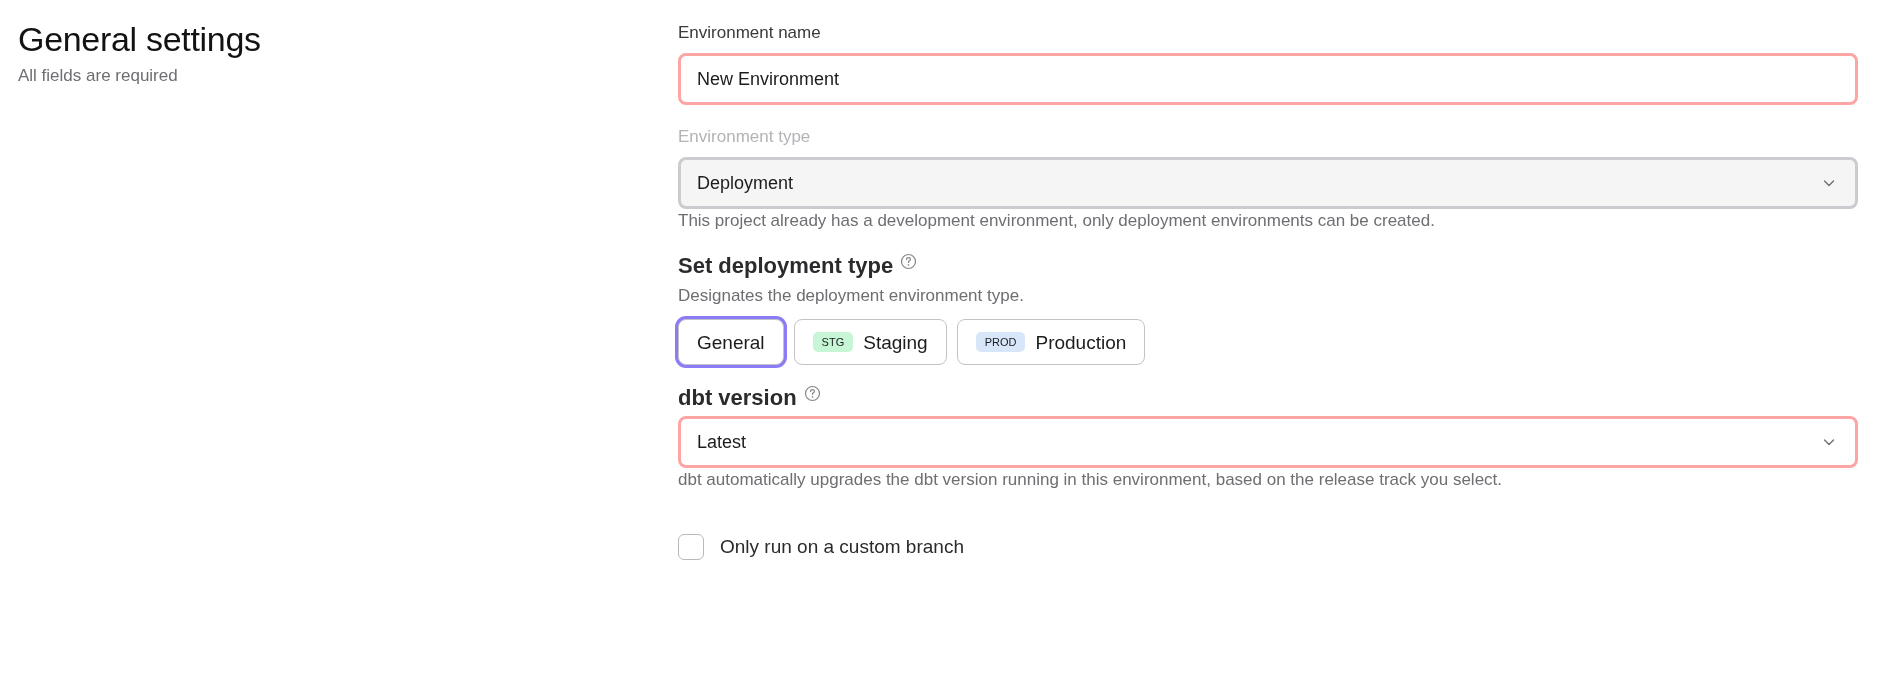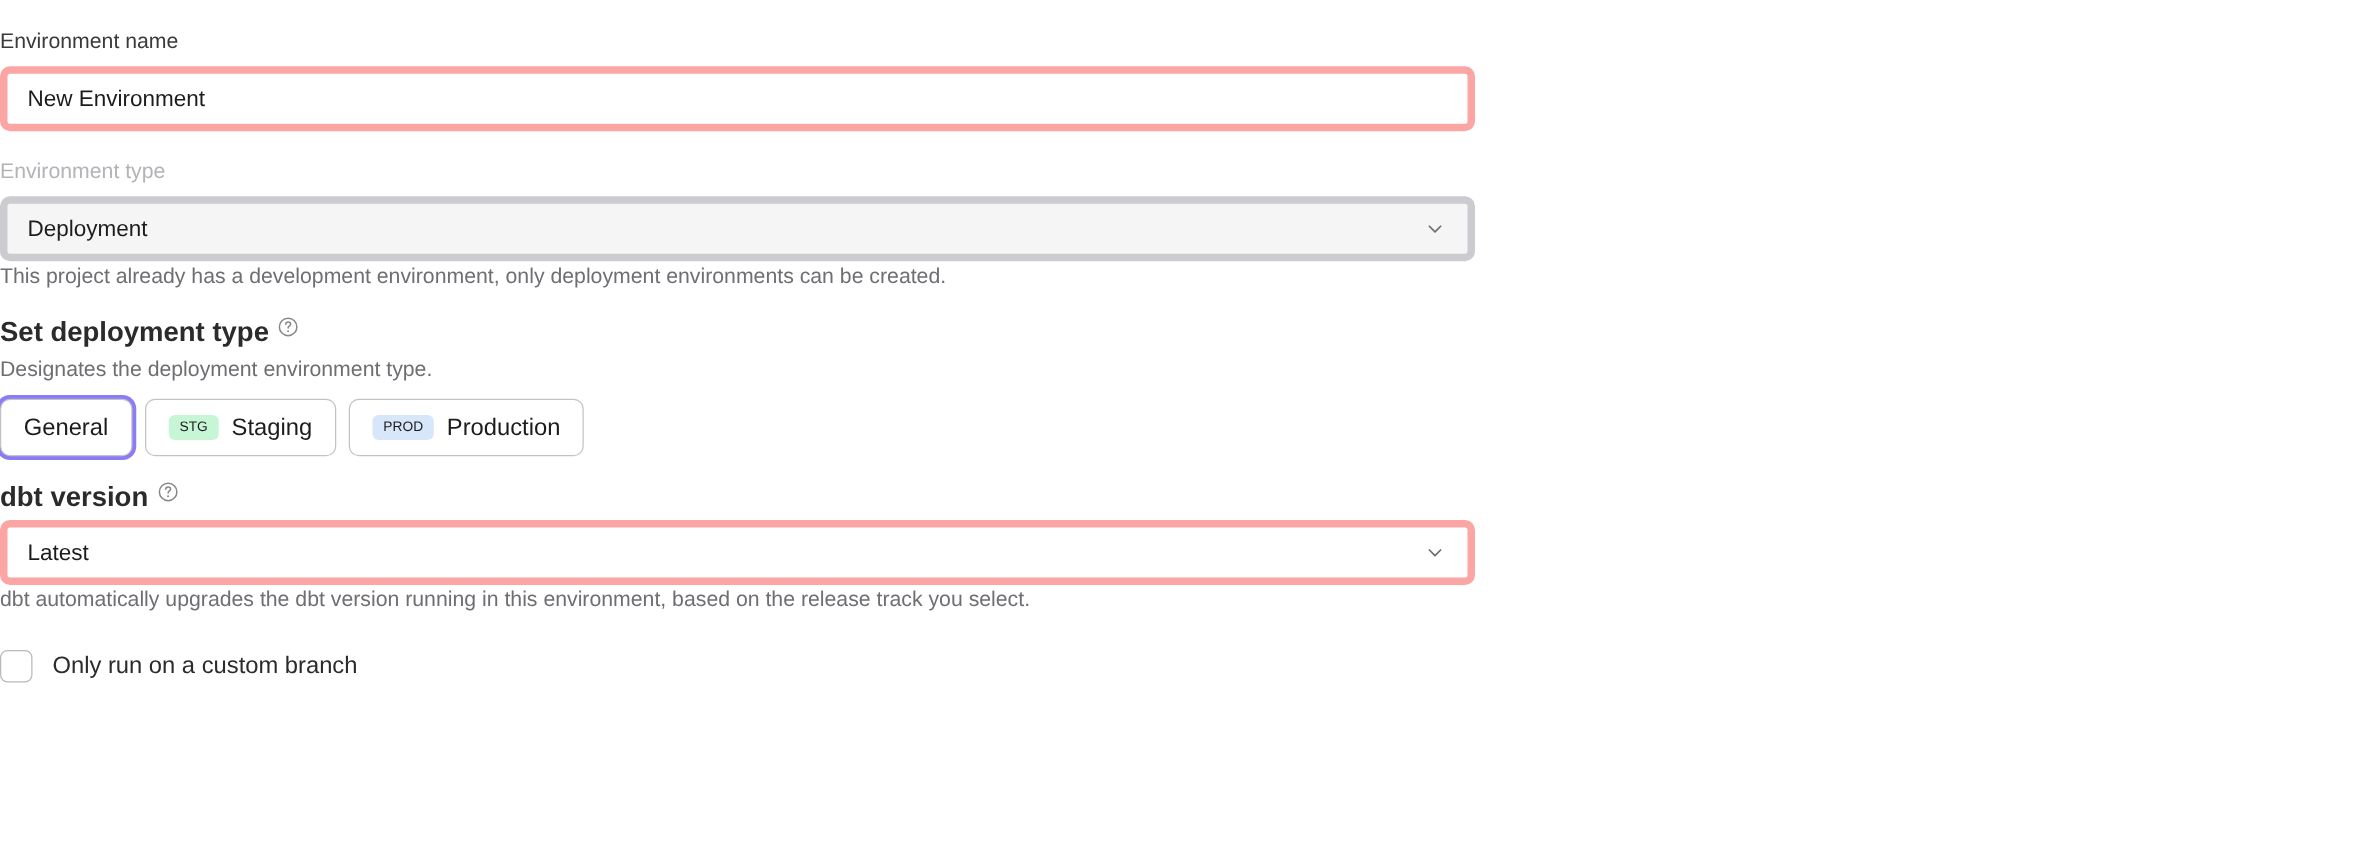--- a/index.html
+++ b/index.html
@@ -61,21 +61,21 @@
     font-weight: 400;
     margin-bottom: 8px;
     display: block;
   }
   .field-label.disabled { color: #b3b3b8; }
 
   .text-input,
   .select-control {
     width: 1180px;
     height: 52px;
-    border: 6px solid #fca5a5;
+    border: 3px solid #fca5a5;
     border-radius: 8px;
     background: #ffffff;
     display: flex;
     align-items: center;
     padding: 0 16px;
     font-size: 18px;
     color: #1c1c1e;
     font-family: "Liberation Sans", sans-serif;
   }
   .text-input { outline: none; }
@@ -181,21 +181,21 @@
     color: #1c1c1e;
   }
   .badge-stg { background: #c6f6d5; }
   .badge-prod { background: #d7e6f8; }
 
   
   .checkbox-row {
     display: flex;
     align-items: center;
     gap: 16px;
-    margin-top: 28px;
+    margin-top: 42px;
   }
   .checkbox-box {
     width: 26px;
     height: 26px;
     flex: 0 0 26px;
     border: 1.5px solid #b9b9bd;
     border-radius: 6px;
     background: #ffffff;
     cursor: pointer;
   }
@@ -203,20 +203,24 @@
     font-size: 19px;
     color: #2b2b2e;
     cursor: pointer;
   }
 </style>
 </head>
 <body>
 
 <div class="page">
 
+  <div class="left-col">
+    <h1 class="page-title">General settings</h1>
+    <div class="page-subtitle">All fields are required</div>
+  </div>
 
   <div class="form-col">
 
     <div>
       <label class="field-label">Environment name</label>
       <input class="text-input" type="text" value="New Environment" style="">
     </div>
 
     <div class="section-gap"></div>
 

